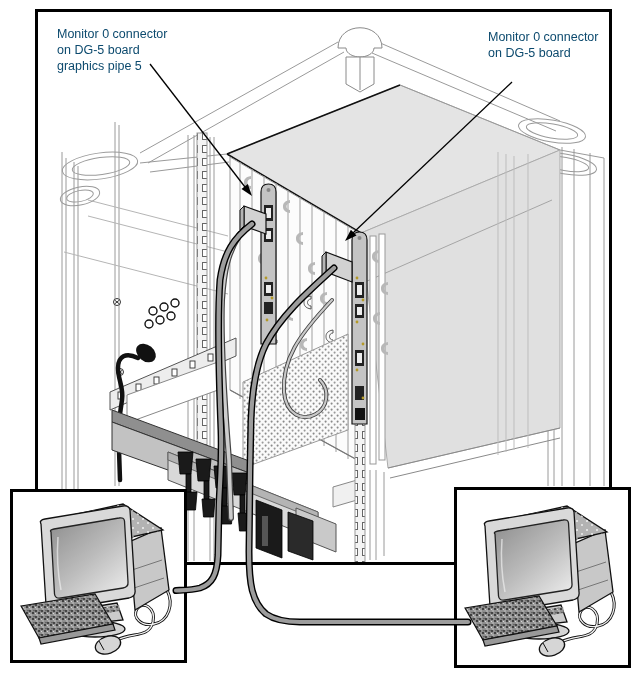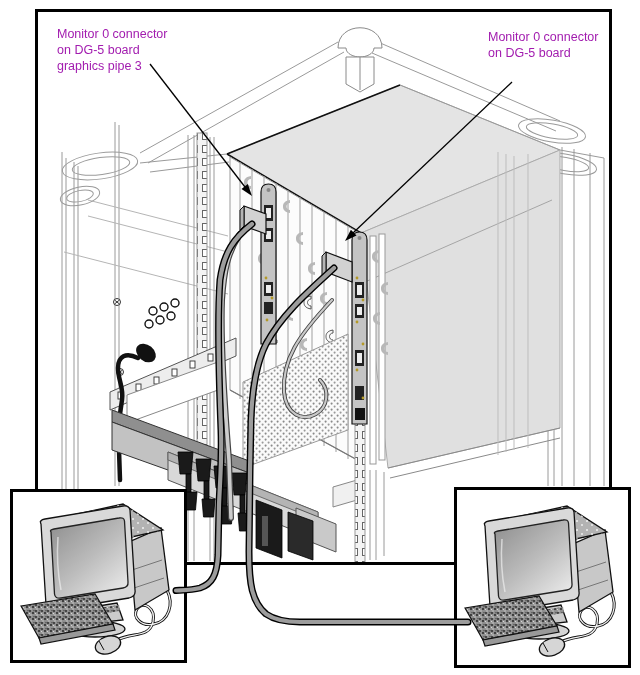--- a/index.html
+++ b/index.html
@@ -1,19 +1,19 @@
 <!DOCTYPE html>
 <html><head>
 <meta charset="utf-8">
 <style>
   html,body{margin:0;padding:0;background:#fff;}
   body{width:640px;height:675px;font-family:"Liberation Sans",sans-serif;}
   .stage{position:relative;width:640px;height:675px;overflow:hidden;background:#fff;}
   .stage svg{position:absolute;left:0;top:0;}
-  .callout{position:absolute;font-size:12.5px;line-height:16px;color:#a21caf;white-space:nowrap;}
+  .callout{position:absolute;font-size:12.5px;line-height:16px;color:#0c4a6e;white-space:nowrap;}
 </style>
 </head>
 <body>
 
 <div class="stage">
 <svg width="640" height="675" viewBox="0 0 640 675">
   <defs>
     <linearGradient id="scr" x1="0" y1="0" x2="0.85" y2="1">
       <stop offset="0" stop-color="#8c8c8c"></stop>
           <stop offset="0.55" stop-color="#bcbcbc"></stop>
@@ -293,19 +293,19 @@
     <path d="M150,64 L245,187" stroke="#000" stroke-width="1.3" fill="none"></path>
     <polygon points="252,196 241.5,188.9 247.8,184.1" fill="#000"></polygon>
     <path d="M512,82 L353,233" stroke="#000" stroke-width="1.3" fill="none"></path>
     <polygon points="345,241 350.9,229.8 356.5,235.6" fill="#000"></polygon>
   </g>
 </svg>
 
   <div class="callout" style="left:57px;top:26px;">
     <div>Monitor 0 connector</div>
     <div>on DG-5 board</div>
-    <div>graphics pipe 3</div>
+    <div>graphics pipe 5</div>
   </div>
   <div class="callout" style="left:488px;top:29px;">
     <div>Monitor 0 connector</div>
     <div>on DG-5 board</div>
   </div>
 </div>
 
 </body></html>

